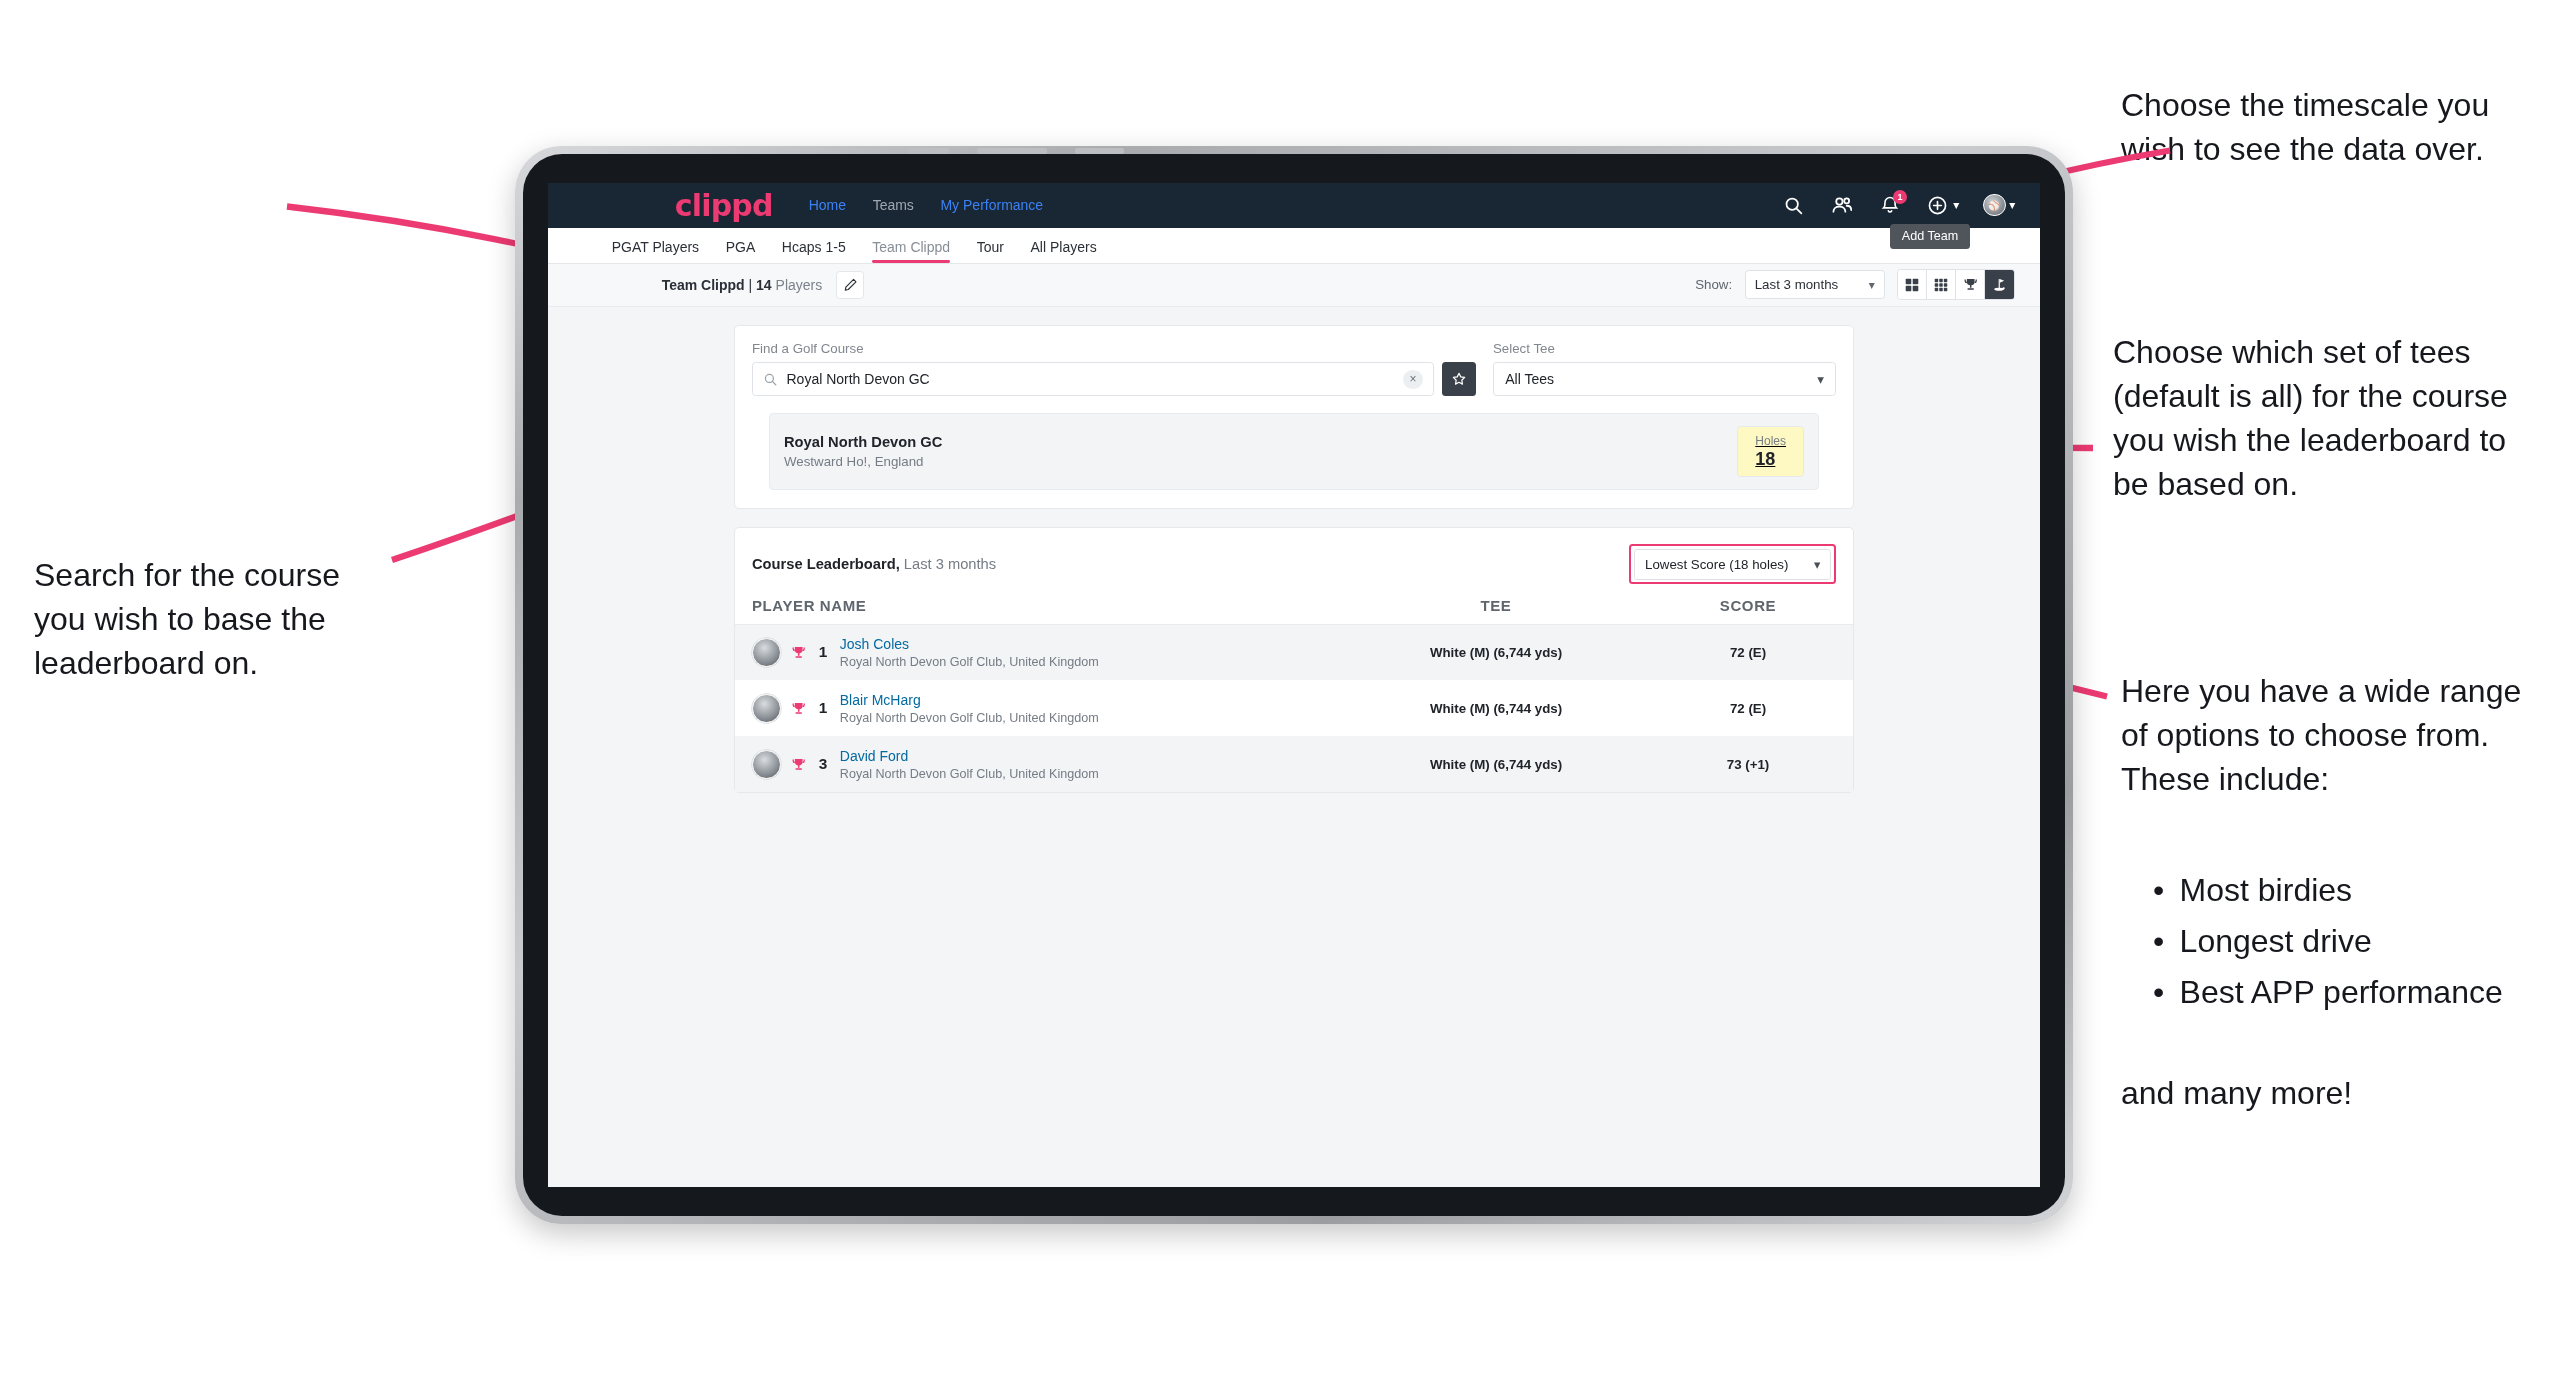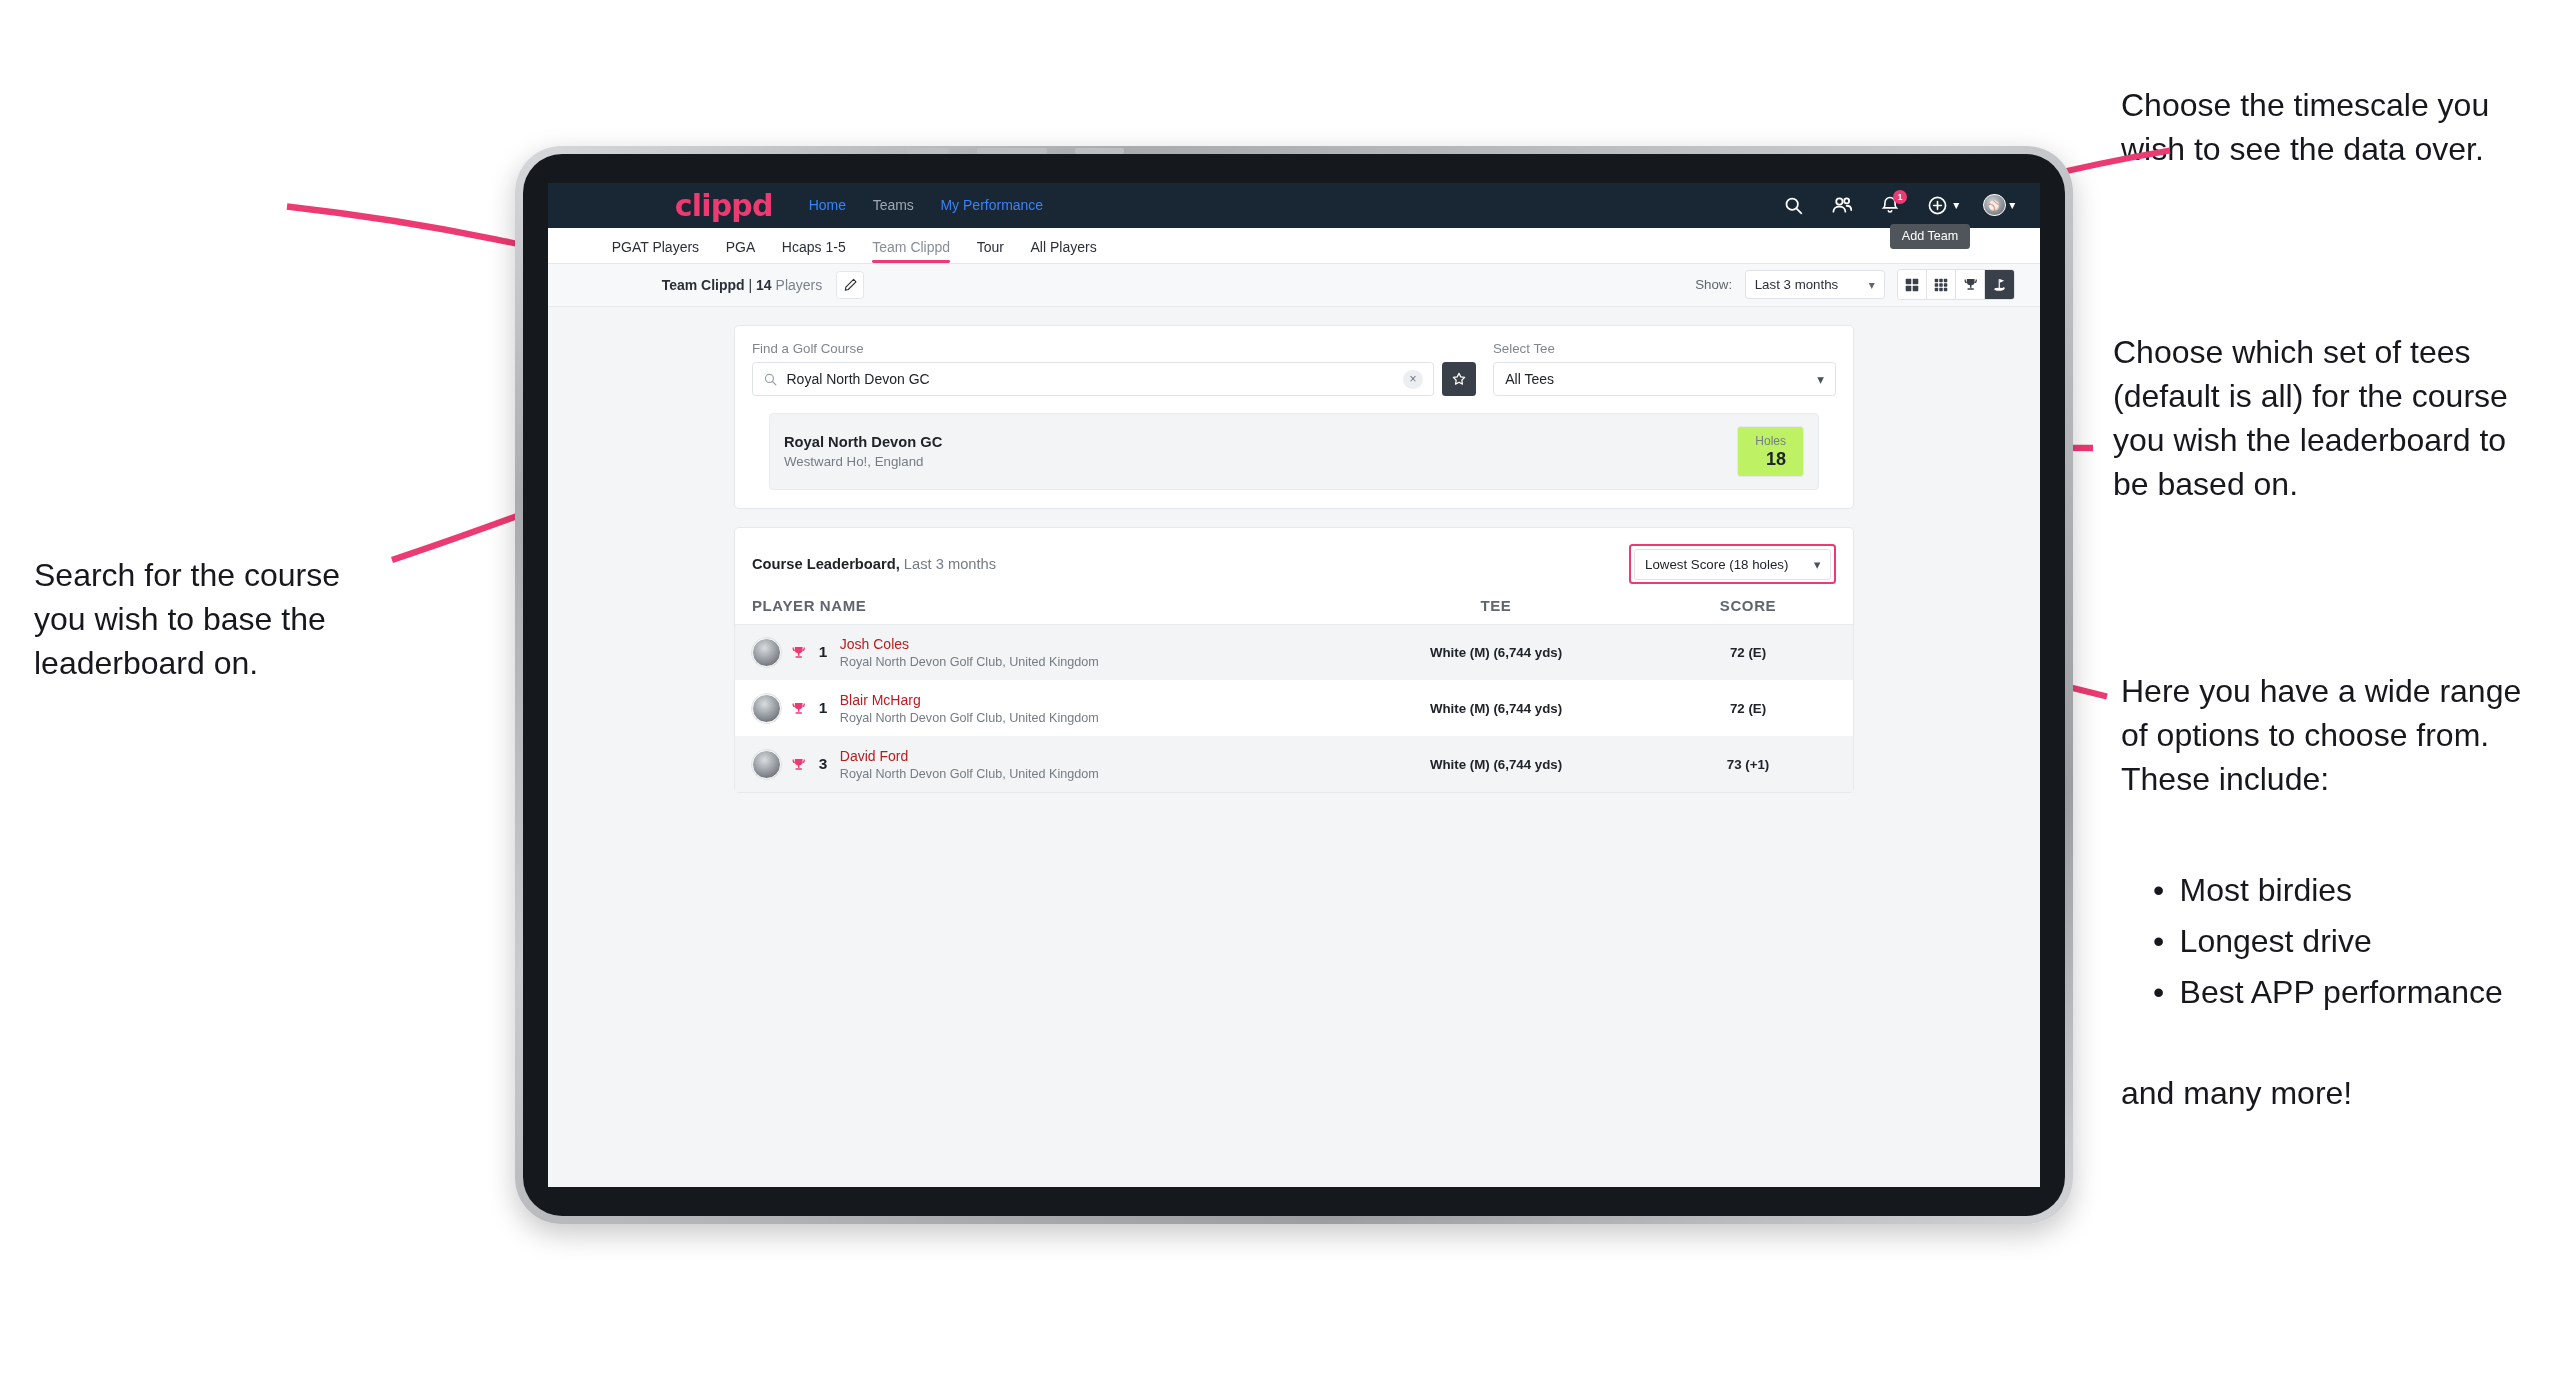--- a/index.html
+++ b/index.html
@@ -177,22 +177,22 @@
   #teesel .cv { margin-left: auto; color: #4a5058; font-size: 13.3px; }
 
   #courserow {
     margin: 17px 17px 0 17px; background: #f2f4f6;
     border: 0.7px solid #e8ebee; border-radius: 4.2px;
     display: flex; align-items: center; padding: 12px 14px;
   }
   #coursename { font-size: 14.7px; font-weight: 700; color: #20242a; }
   #courseloc { font-size: 13.3px; color: #757c85; margin-top: 4.2px; }
   #holesbox {
-    margin-left: auto; background: #bef264; border: 0.7px solid #e6e9ec;
-    border-radius: 3.5px; padding: 6.3px 17px; text-align: right;
+    margin-left: auto; background: #fef9c3; border: 0.7px solid #e6e9ec;
+    border-radius: 3.5px; padding: 6.3px 17px; text-align: left; text-decoration: underline;
   }
   #holeslabel { font-size: 12px; color: #757c85; }
   #holesval { font-size: 18px; font-weight: 700; color: #20242a; margin-top: 1.4px; }
 
   
   #lbcard { padding: 0; }
   #lbhead {
     display: flex; align-items: center; padding: 15.4px 17px 12.6px 17px;
   }
   #lbtitle { font-size: 14.7px; color: #20242a; }
@@ -222,21 +222,21 @@
   td { font-size: 13.3px; color: #20242a; }
   td.c-name { padding-left: 17px; }
   .pcell { display: flex; align-items: center; gap: 9.8px; }
   .pavatar {
     width: 29px; height: 29px; border-radius: 50%;
     background: radial-gradient(circle at 42% 33%, #dadde0, #868c92 62%, #4c5157);
     border: 1.4px solid #fff; box-shadow: 0 0 0 0.7px #d8dcdf;
     flex: none;
   }
   .rank { font-size: 15.4px; font-weight: 700; color: #20242a; min-width: 14px; text-align: center; }
-  .pname { font-size: 14px; color: #b91c1c; }
+  .pname { font-size: 14px; color: #0369a1; }
   .pclub { font-size: 12.6px; color: #757c85; margin-top: 2.8px; }
   td.c-tee { text-align: center; font-weight: 700; }
   td.c-score { text-align: center; font-weight: 700; }
 </style>
 </head>
 <body>
 
 <div id="root">
 
 

